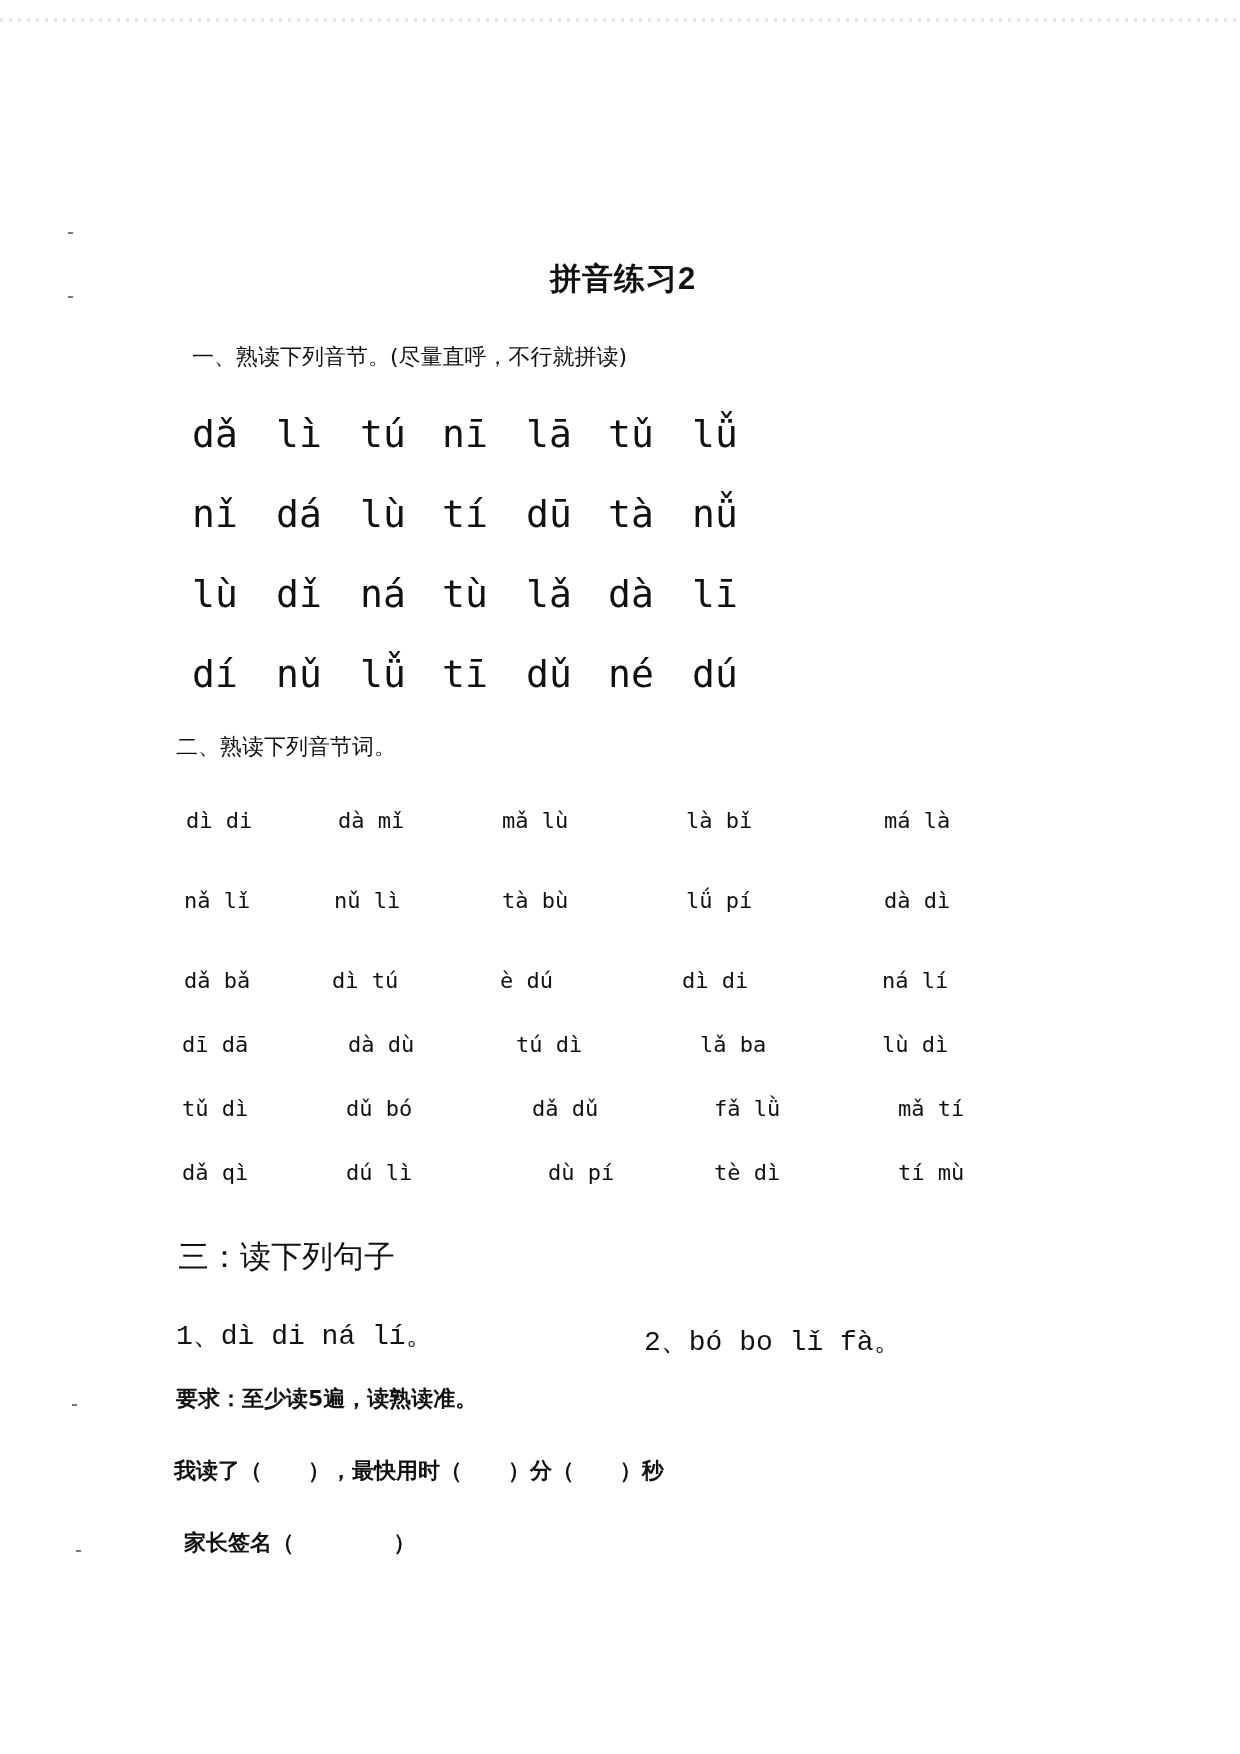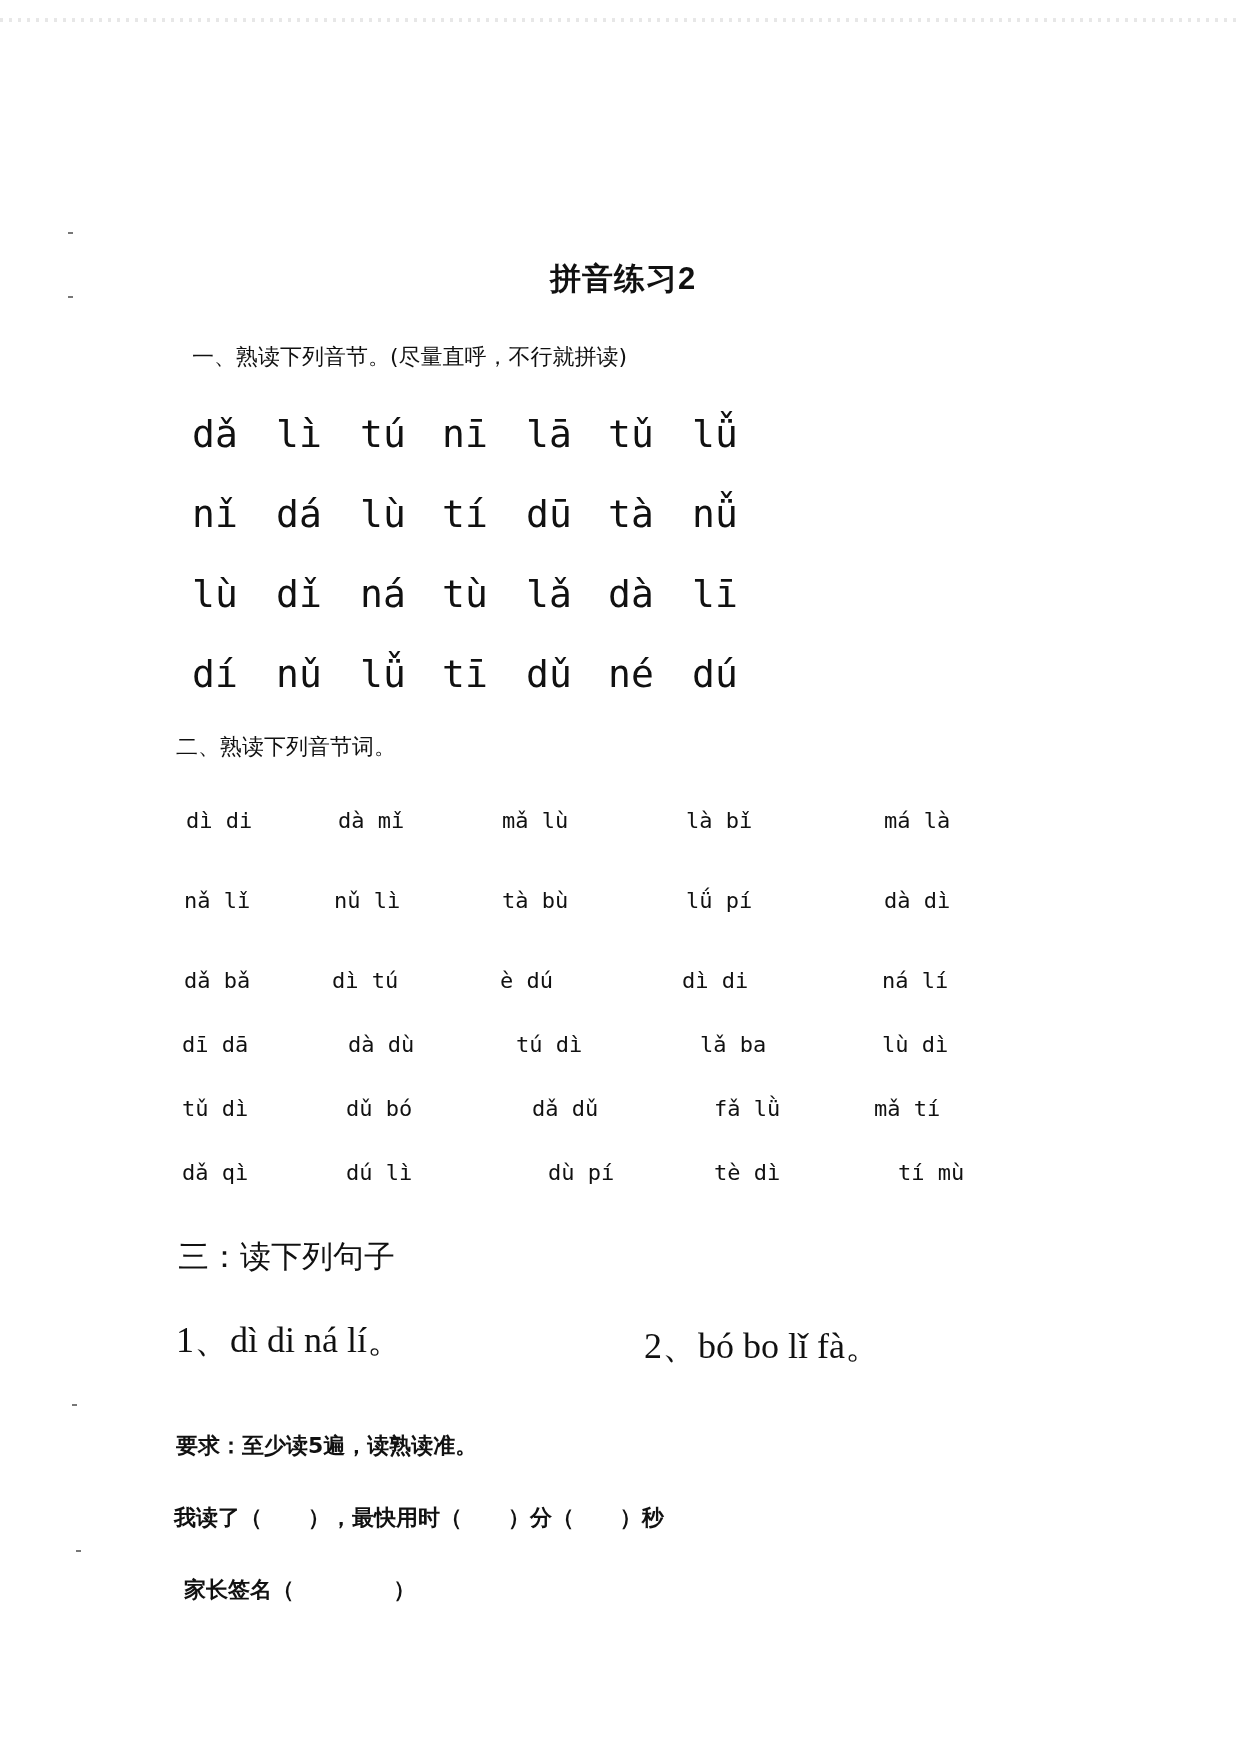--- a/index.html
+++ b/index.html
@@ -8,22 +8,22 @@
     .scan-noise { position: absolute; top: 18px; left: 0; width: 1240px; height: 4px;
                   background: repeating-linear-gradient(90deg, #bbb 0 3px, transparent 3px 9px); opacity: 0.35; }
     .title { position: absolute; top: 258px; left: 550px; font-family: Liberation Sans, sans-serif;
              font-weight: bold; font-size: 31px; letter-spacing: 1px; }
     .heading { position: absolute; font-family: "DejaVu Sans", sans-serif; font-weight: normal; font-size: 22px; }
     .heading.h3 { font-weight: normal; font-size: 31px; }
     .grid1-row { position: absolute; left: 192px; height: 40px; }
     .syl { position: absolute; font-family: "DejaVu Sans Mono", monospace; font-size: 38px; top: 0; }
     .grid2-row { position: absolute; height: 40px; }
     .word { position: absolute; font-family: "DejaVu Sans Mono", monospace; font-size: 22px; white-space: pre; }
-    .sentence { position: absolute; font-family: Liberation Serif, serif; font-size: 36px; white-space: pre; }
-    .note { position: absolute; font-family: "DejaVu Sans", sans-serif; font-weight: bold; font-size: 22px; white-space: pre; margin-top: 47px; }
+    .sentence { position: absolute; font-family: Liberation Mono, monospace; font-size: 28px; white-space: pre; }
+    .note { position: absolute; font-family: "DejaVu Sans", sans-serif; font-weight: bold; font-size: 22px; white-space: pre; }
     .margin-dot { position: absolute; width: 5px; height: 2px; background: #777; }
   </style>
 </head>
 <body>
 
 <div class="scan-noise"></div>
 <div class="margin-dot" style="left:68px;top:232px"></div>
 <div class="margin-dot" style="left:68px;top:296px"></div>
 <div class="margin-dot" style="left:72px;top:1404px"></div>
 <div class="margin-dot" style="left:76px;top:1550px"></div>
@@ -100,21 +100,21 @@
     <span class="word" style="left:348px">dà dù</span>
     <span class="word" style="left:516px">tú dì</span>
     <span class="word" style="left:700px">lǎ ba</span>
     <span class="word" style="left:882px">lù dì</span>
   </div>
   <div class="grid2-row" style="top:1096px">
     <span class="word" style="left:182px">tǔ dì</span>
     <span class="word" style="left:346px">dǔ bó</span>
     <span class="word" style="left:532px">dǎ dǔ</span>
     <span class="word" style="left:714px">fǎ lǜ</span>
-    <span class="word" style="left:874px">mǎ tí</span>
+    <span class="word" style="left:898px">mǎ tí</span>
   </div>
   <div class="grid2-row" style="top:1160px">
     <span class="word" style="left:182px">dǎ qì</span>
     <span class="word" style="left:346px">dú lì</span>
     <span class="word" style="left:548px">dù pí</span>
     <span class="word" style="left:714px">tè dì</span>
     <span class="word" style="left:898px">tí mù</span>
   </div>
 </div>
 

